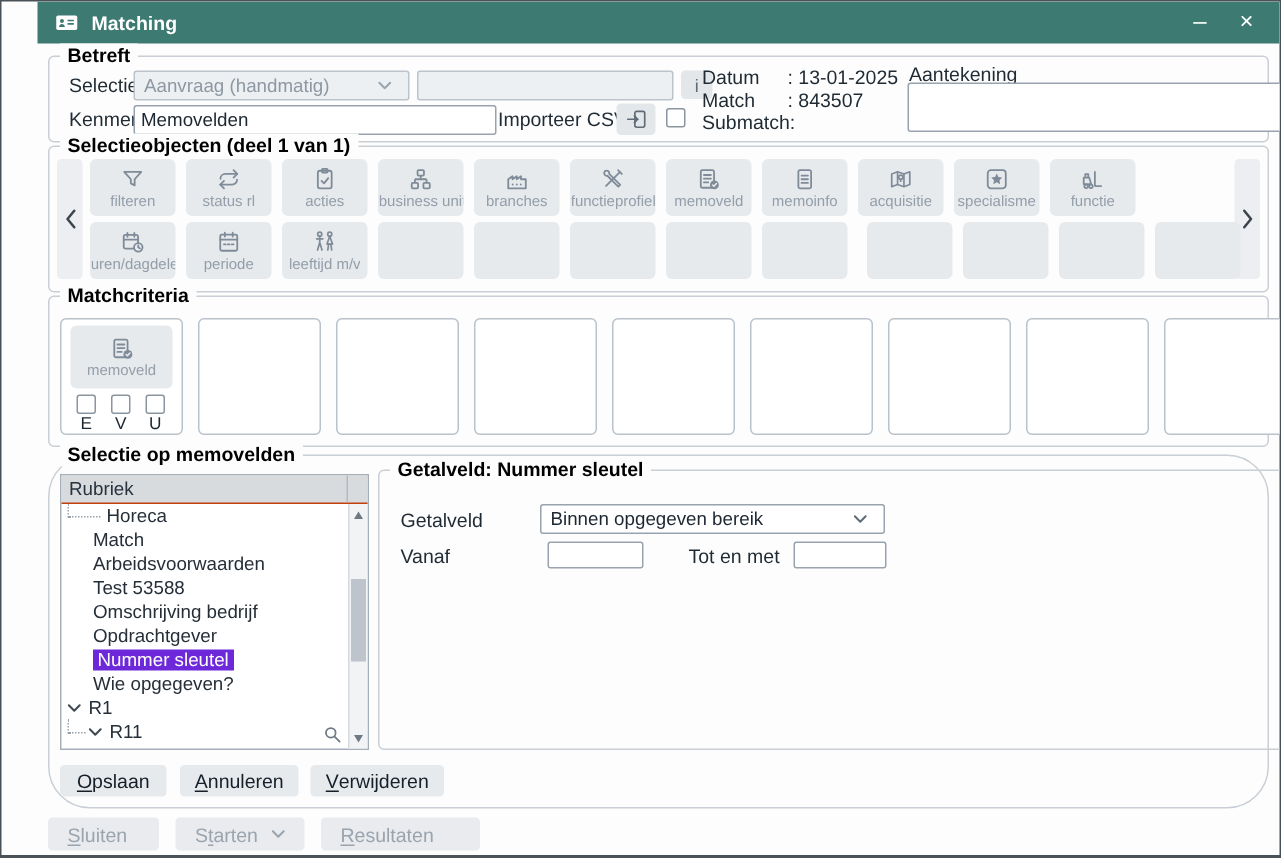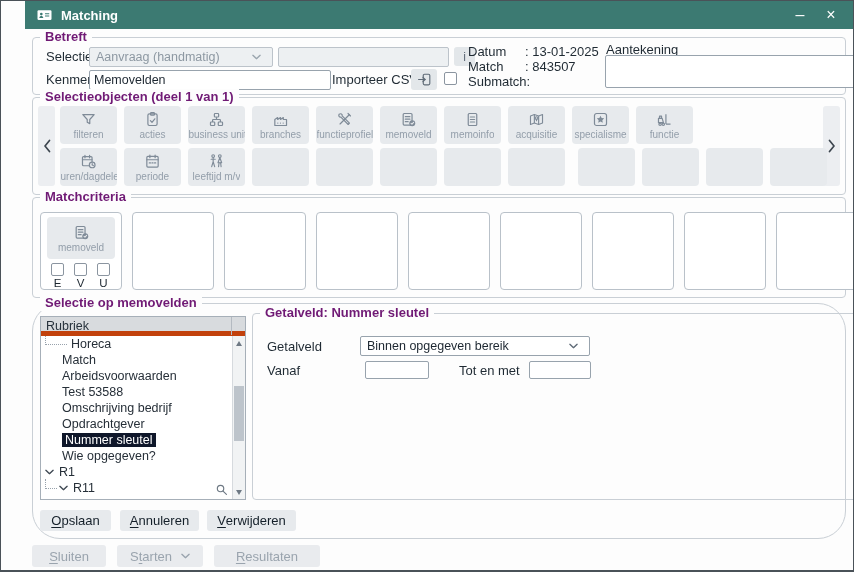--- a/index.html
+++ b/index.html
@@ -5,21 +5,21 @@
   html,body{margin:0;padding:0;background:#ffffff;font-family:"Liberation Sans",sans-serif;font-size:13px;color:#1f2a33;}
   .window{width:854px;height:572px;border:1px solid #4a5258;border-bottom-width:2px;background:#fdfdfd;position:relative;box-sizing:border-box;overflow:hidden;padding-left:24px;}
   
   .titlebar{height:28px;background:#3C7A72;display:flex;align-items:center;padding:0 10px;gap:7px;box-sizing:border-box;}
   .title{color:#fff;font-weight:700;font-size:13px;}
   .tb-sp{flex:1;}
   .tb-btn{color:#fff;width:24px;height:24px;display:flex;align-items:center;justify-content:center;font-size:16px;line-height:1;}
   
   .content{position:relative;height:541px;}
   .grp{position:absolute;border:1px solid #c9cfd5;border-radius:4px;}
-  .lg{position:absolute;top:-9px;left:7px;background:#fdfdfd;padding:0 5px;font-weight:700;color:#701a75;font-size:13px;line-height:16px;white-space:nowrap;}
+  .lg{position:absolute;top:-9px;left:7px;background:#fdfdfd;padding:0 5px;font-weight:700;color:#000000;font-size:13px;line-height:16px;white-space:nowrap;}
   #g-betreft{left:7px;right:7px;top:8px;height:56px;}
   #g-selectie{left:7px;right:7px;top:68px;height:96px;}
   #g-match{left:7px;right:7px;top:168px;height:99px;}
   #g-memo{left:7px;right:7px;top:274px;height:234px;border-radius:28px;}
   .flbl{position:absolute;line-height:20px;color:#1f2a33;}
   .tbox{position:absolute;background:#fff;border:1px solid #98a3ad;border-radius:2px;height:20px;box-sizing:border-box;font-family:"Liberation Sans",sans-serif;font-size:12.5px;padding:0 4px;color:#1d2731;}
   .dis{background:#edf0f2;border-color:#bcc3ca;color:#8d98a2;}
   .selbox{display:flex;align-items:center;justify-content:space-between;padding:0 6px;}
   .ta{position:absolute;background:#fff;border:1px solid #98a3ad;border-radius:2px;resize:none;box-sizing:border-box;font-family:"Liberation Sans",sans-serif;}
   .sq{position:absolute;background:#e3e7ea;border-radius:3px;color:#5f6b77;display:flex;align-items:center;justify-content:center;box-sizing:border-box;}
@@ -36,42 +36,42 @@
   .tic{width:17px;height:17px;flex:none;}
   .tlbl{font-size:10px;line-height:11px;color:#939eaa;white-space:nowrap;max-width:56px;overflow:hidden;margin-top:1px;}
   
   .mrow{position:absolute;left:7px;top:14px;display:flex;gap:10px;}
   .mcell{width:82px;height:78px;background:#fff;border:1px solid #b9c1c9;border-radius:4px;position:relative;box-sizing:border-box;flex:none;}
   .mc-btn{position:absolute;left:6px;top:4px;width:68px;height:42px;background:#e7eaed;border-radius:4px;display:flex;flex-direction:column;align-items:center;justify-content:center;color:#7f8b98;}
   .mc-cb{top:50px;}
   .mc-lb{position:absolute;top:64px;width:13px;text-align:center;font-size:11.5px;color:#1c262f;}
   
   .panel{position:absolute;left:7px;top:12px;width:206px;height:184px;border:1px solid #a6afb8;background:#fff;box-sizing:border-box;}
-  .phead{height:19px;background:#d8dbde;border-bottom:5px solid #c2410c;font-size:12.5px;color:#27323c;line-height:19px;padding-left:5px;position:relative;box-sizing:border-box;}
+  .phead{height:19px;background:#d8dbde;border-bottom:1px solid #c2410c;font-size:12.5px;color:#27323c;line-height:19px;padding-left:5px;position:relative;box-sizing:border-box;}
   .colsep{position:absolute;right:13px;top:0;width:1px;height:18px;background:#b4bac1;}
   .plist{position:absolute;top:19px;left:0;right:13px;bottom:0;overflow:hidden;}
   .lrow{height:16px;display:flex;align-items:center;font-size:12.5px;color:#262f38;padding-left:4px;white-space:nowrap;}
   .sp17{width:17px;flex:none;}
   .tree{width:22px;height:10px;border-left:1px dotted #98a2ac;border-bottom:1px dotted #98a2ac;transform:translateY(-4px);flex:none;margin-right:4px;box-sizing:border-box;}
   .tree2{width:12px;height:10px;border-left:1px dotted #98a2ac;border-bottom:1px dotted #98a2ac;transform:translateY(-4px);flex:none;margin-right:2px;box-sizing:border-box;}
   .chev{width:9px;height:6px;flex:none;margin-right:5px;color:#3f4953;}
-  .sel-item{background:#0f172a;color:#fff;padding:0 3px;}
+  .sel-item{background:#6d28d9;color:#fff;padding:0 3px;}
   .vscroll{position:absolute;top:19px;right:0;bottom:0;width:13px;background:#f1f3f4;border-left:1px solid #d6dade;box-sizing:border-box;}
   .sarr{position:absolute;left:0;width:12px;height:14px;display:flex;align-items:center;justify-content:center;}
   .tri-up{width:0;height:0;border-left:3.5px solid transparent;border-right:3.5px solid transparent;border-bottom:5px solid #6e7984;}
   .tri-dn{width:0;height:0;border-left:3.5px solid transparent;border-right:3.5px solid transparent;border-top:5px solid #6e7984;}
   .thumb{position:absolute;left:1px;right:1px;top:50px;height:55px;background:#bdc4cb;}
   .searchbtn{position:absolute;right:16px;bottom:2px;width:14px;height:14px;color:#6e7984;}
   
   #g-getal{position:absolute;left:219px;top:9px;width:612px;height:185px;border:1px solid #c9cfd5;border-radius:4px;}
   
   .btn{position:absolute;background:#e7eaed;border-radius:3px;height:21px;font-size:13px;color:#141f29;display:flex;align-items:center;justify-content:center;box-sizing:border-box;}
   .ac{text-decoration:underline;text-underline-offset:2px;}
   .footer{position:absolute;left:7px;top:516px;display:flex;gap:11px;}
-  .fbtn{background:#e9ebee;border-radius:3px;height:22px;color:#9aa4ae;font-size:13px;display:flex;align-items:center;justify-content:center;padding:0 13px;gap:9px;box-sizing:border-box;}
+  .fbtn{background:#e9ebee;border-radius:3px;height:22px;color:#9aa4ae;font-size:13px;display:flex;align-items:center;justify-content:flex-start;padding:0 13px;gap:9px;box-sizing:border-box;}
   .hiddefs{position:absolute;width:0;height:0;overflow:hidden;}
 </style>
 </head>
 <body>
 
 <svg class="hiddefs" aria-hidden="true">
   <defs>
     <symbol id="sym-filter" viewBox="0 0 24 24">
         <g fill="none" stroke="currentColor" stroke-width="1.7" stroke-linejoin="round">
           <path d="M4 5h16l-6.2 7v5.8l-3.6-1.9V12z"></path>
@@ -277,20 +277,26 @@
         <svg width="8" height="14" viewBox="0 0 8 14">
             <use href="#sym-chev-right"></use>
           </svg>
       </div>
       <div class="tbrow" id="tb1">
           <div class="tbtn">
             <svg class="tic" viewBox="0 0 24 24">
               <use href="#sym-filter"></use>
             </svg>
             <div class="tlbl">filteren</div>
+          </div>
+          <div class="tbtn">
+            <svg class="tic" viewBox="0 0 24 24">
+              <use href="#sym-status-rl"></use>
+            </svg>
+            <div class="tlbl">status rl</div>
           </div>
           <div class="tbtn">
             <svg class="tic" viewBox="0 0 24 24">
               <use href="#sym-acties"></use>
             </svg>
             <div class="tlbl">acties</div>
           </div>
           <div class="tbtn">
             <svg class="tic" viewBox="0 0 24 24">
               <use href="#sym-business-unit"></use>

